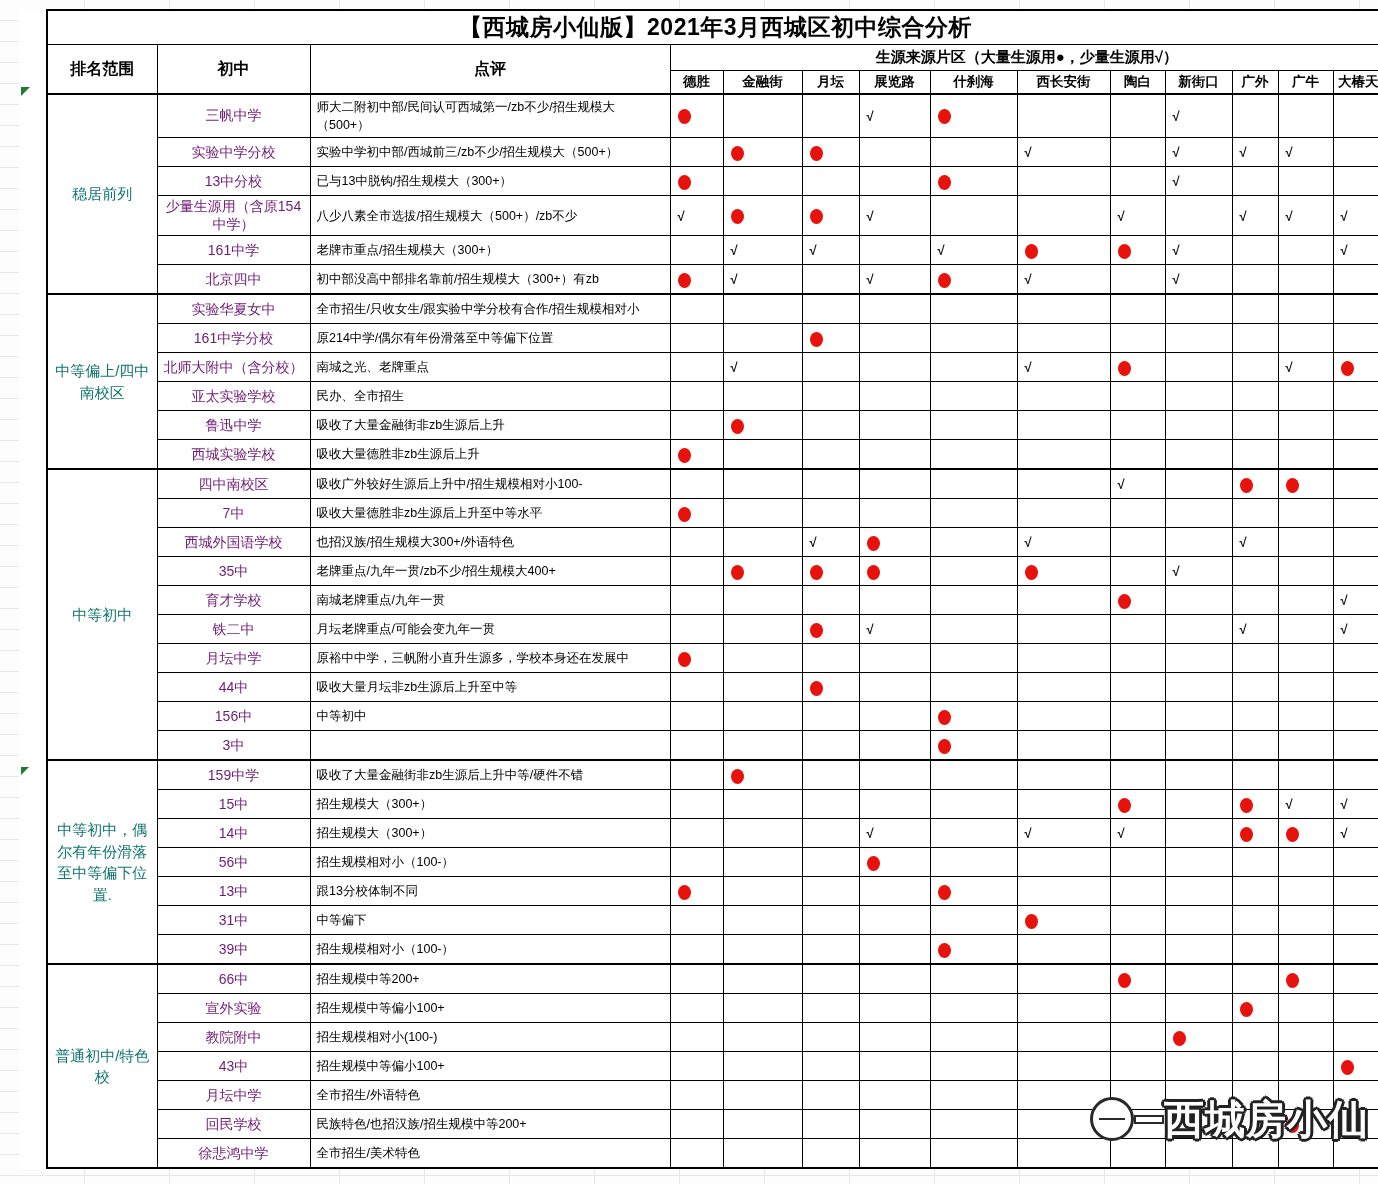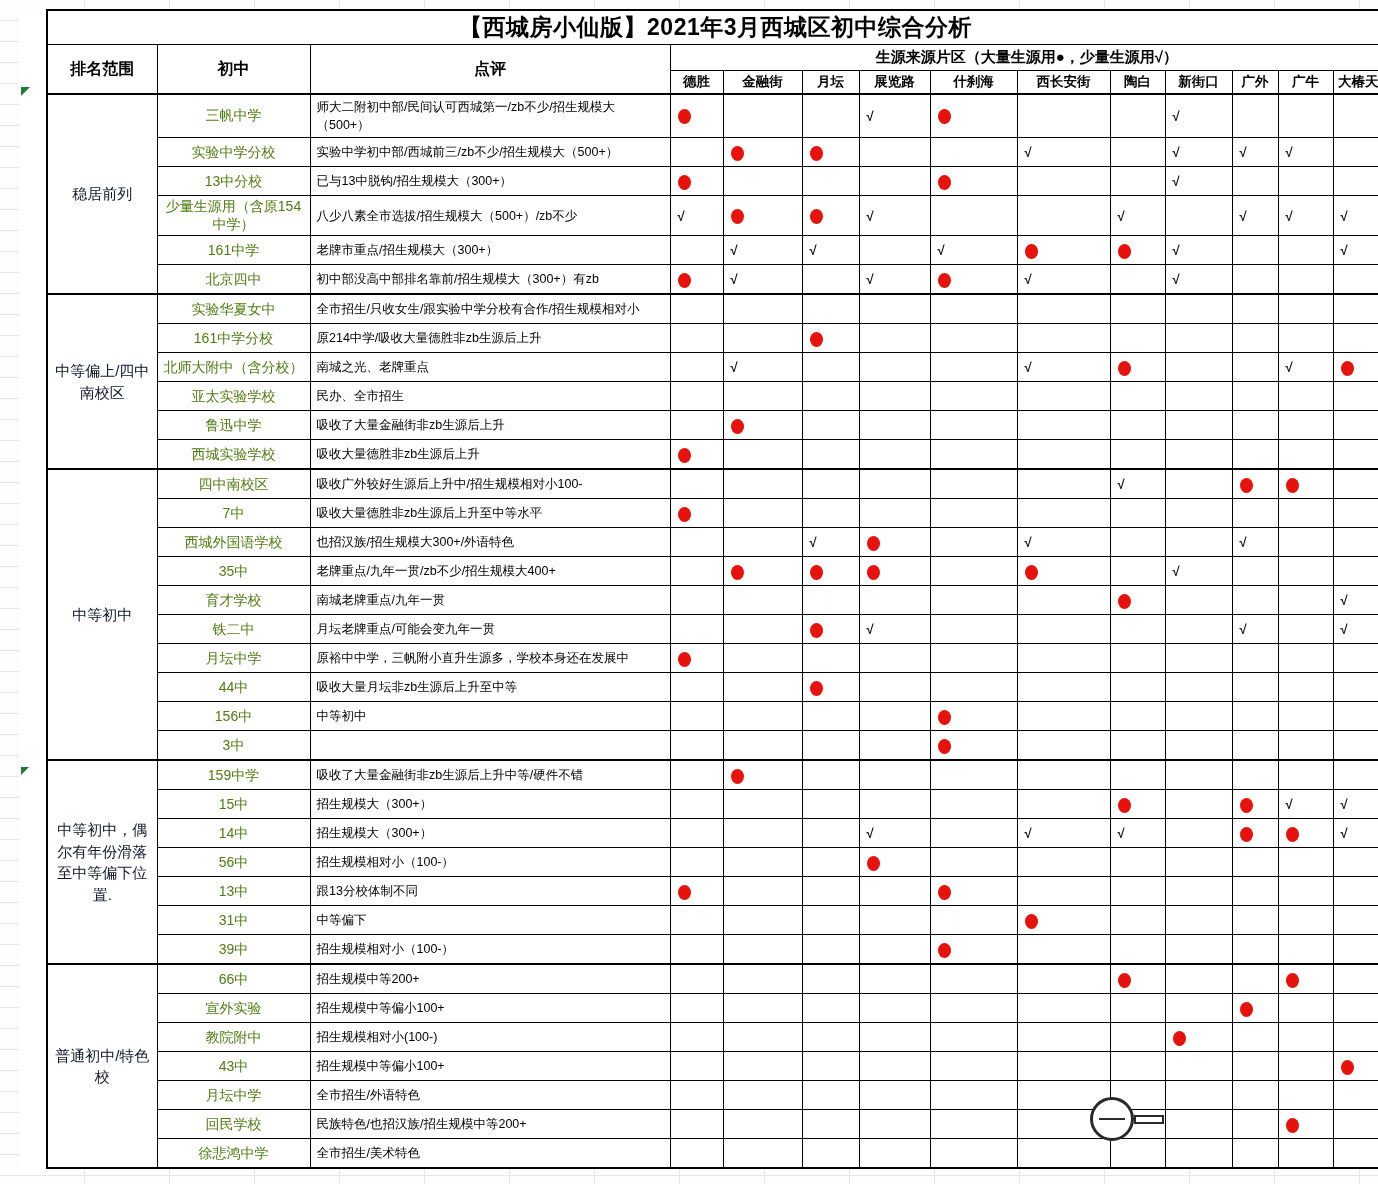--- a/index.html
+++ b/index.html
@@ -16,22 +16,22 @@
   td,th{border:1px solid #000;vertical-align:middle;overflow:hidden;}
   .title-cell{
     border:2px solid #000;border-bottom:1px solid #000;
     font-size:23px;font-weight:bold;text-align:center;height:27px;color:#000;
     letter-spacing:0.5px;
   }
   th{font-weight:bold;color:#000;background:#fff;}
   .col-head{font-size:16px;height:46px;}
   .zone-head{font-size:15px;height:22px;text-align:center;}
   .district-head{font-size:13.5px;height:22px;padding:0;text-align:center;white-space:nowrap;}
-  .rank-cell{font-size:15px;text-align:center;padding:2px 4px;line-height:1.45;color:#0f172a;}
-  .school-cell{font-size:14px;text-align:center;padding:2px 3px;line-height:1.25;color:#4d7c0f;}
+  .rank-cell{font-size:15px;text-align:center;padding:2px 4px;line-height:1.45;color:#0f766e;}
+  .school-cell{font-size:14px;text-align:center;padding:2px 3px;line-height:1.25;color:#701a75;}
   .comment-cell{font-size:12.5px;text-align:left;padding:3px 6px;line-height:1.45;color:#000;}
   .mark-cell{text-align:left;padding:1px 0 1px 7px;height:26px;}
   .dot{display:inline-block;width:13px;height:15px;border-radius:50%;background:#e8120c;vertical-align:middle;}
   .check{font-size:13px;color:#111;font-weight:bold;vertical-align:middle;}
   tr.group-start td{border-top:2px solid #000;}
   table{border:2px solid #000;}
   
   .tri{position:absolute;width:0;height:0;border-style:solid;}
   .tri-1{left:21px;top:87px;border-width:9px 9px 0 0;border-color:#1e7a34 transparent transparent transparent;}
   .tri-2{left:21px;top:767px;border-width:8px 8px 0 0;border-color:#1e7a34 transparent transparent transparent;}
@@ -202,21 +202,21 @@
           <td class="mark-cell"></td>
           <td class="mark-cell"></td>
           <td class="mark-cell"></td>
           <td class="mark-cell"></td>
           <td class="mark-cell"></td>
           <td class="mark-cell"></td>
           <td class="mark-cell"></td>
         </tr>
         <tr>
           <td class="school-cell">161中学分校</td>
-          <td class="comment-cell">原214中学/吸收大量德胜非zb生源后上升</td>
+          <td class="comment-cell">原214中学/偶尔有年份滑落至中等偏下位置</td>
           <td class="mark-cell"></td>
           <td class="mark-cell"></td>
           <td class="mark-cell"><span class="dot" style="background: rgb(232, 18, 12);"></span></td>
           <td class="mark-cell"></td>
           <td class="mark-cell"></td>
           <td class="mark-cell"></td>
           <td class="mark-cell"></td>
           <td class="mark-cell"></td>
           <td class="mark-cell"></td>
           <td class="mark-cell"></td>
@@ -648,13 +648,14 @@
       </tbody>
   </table>
 </div>
 
 <div class="tri tri-1"></div>
 <div class="tri tri-2"></div>
 
 <div class="watermark">
   <div class="wm-head"></div>
   <div class="wm-dash"></div>
+  <div class="wm-text">西城房小仙</div>
 </div>
 
 </body></html>

